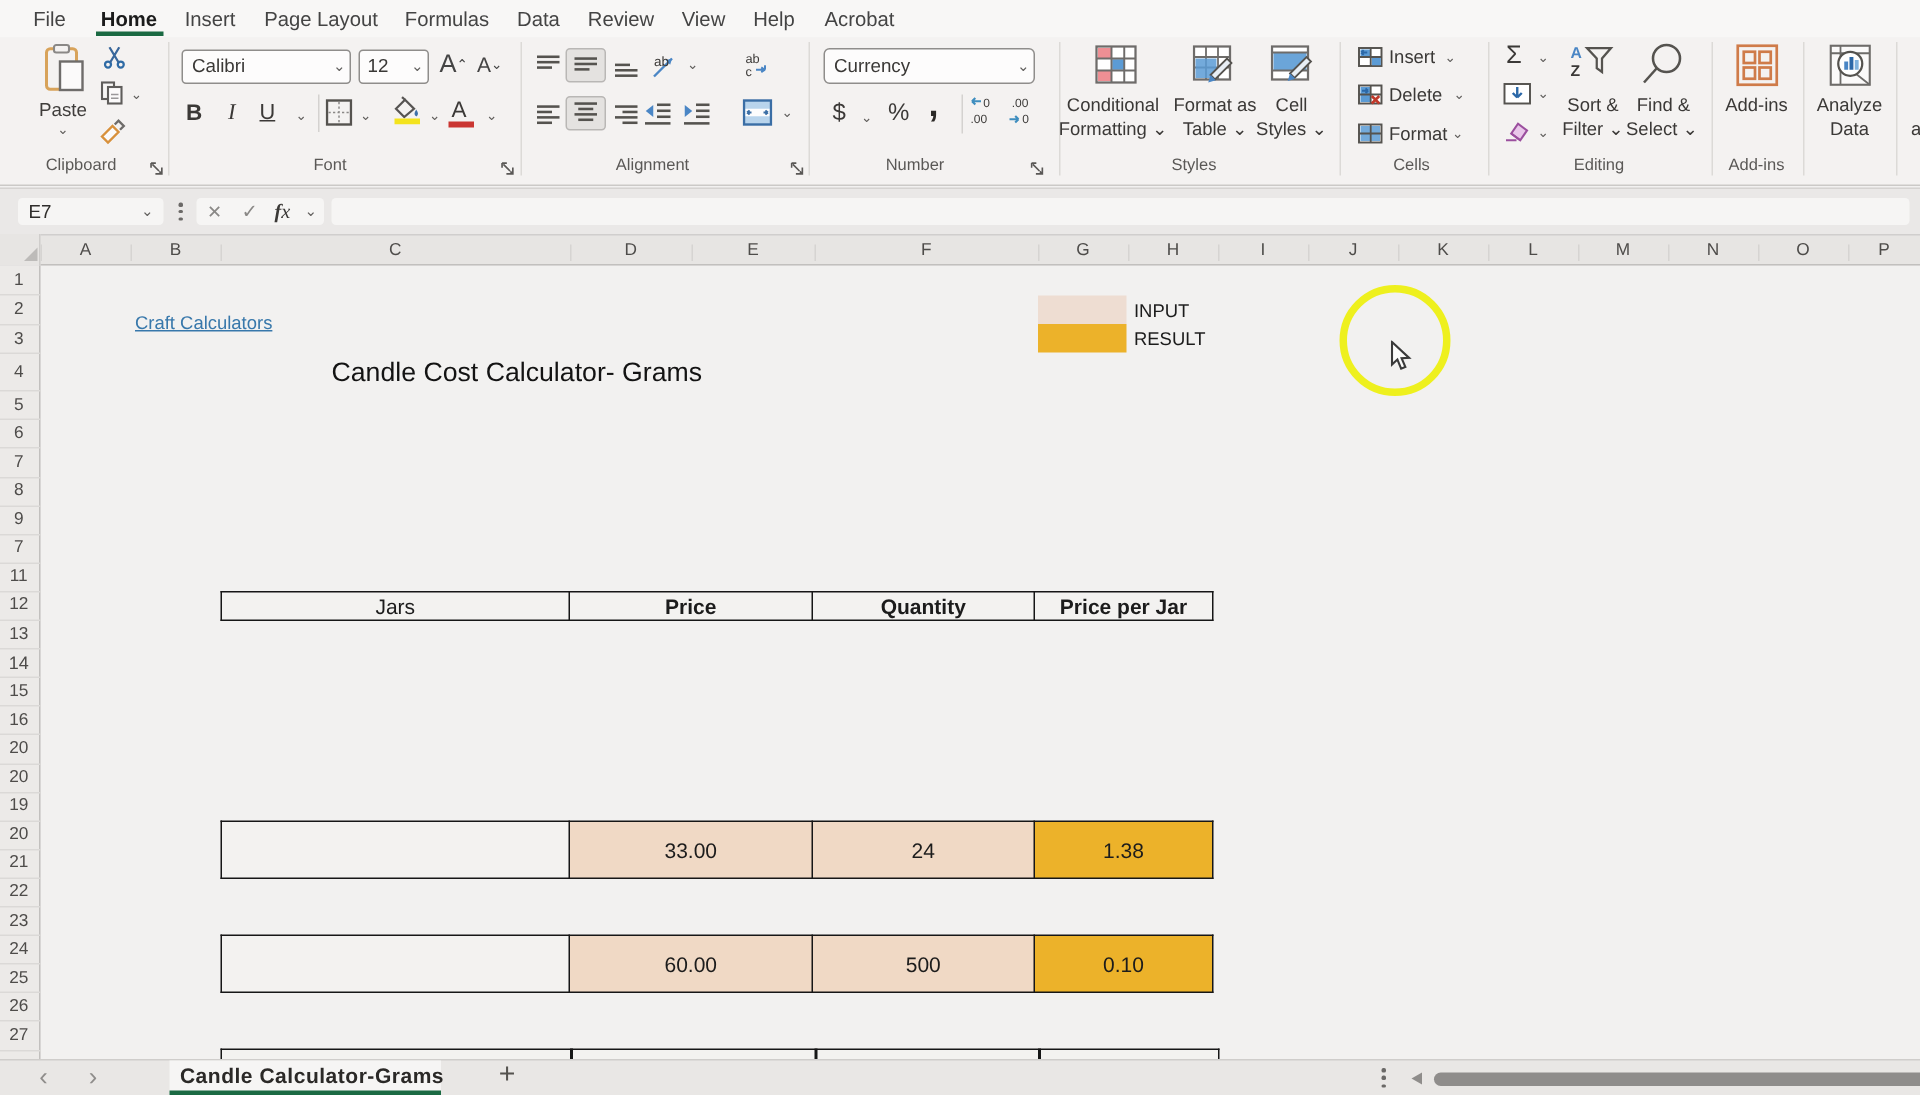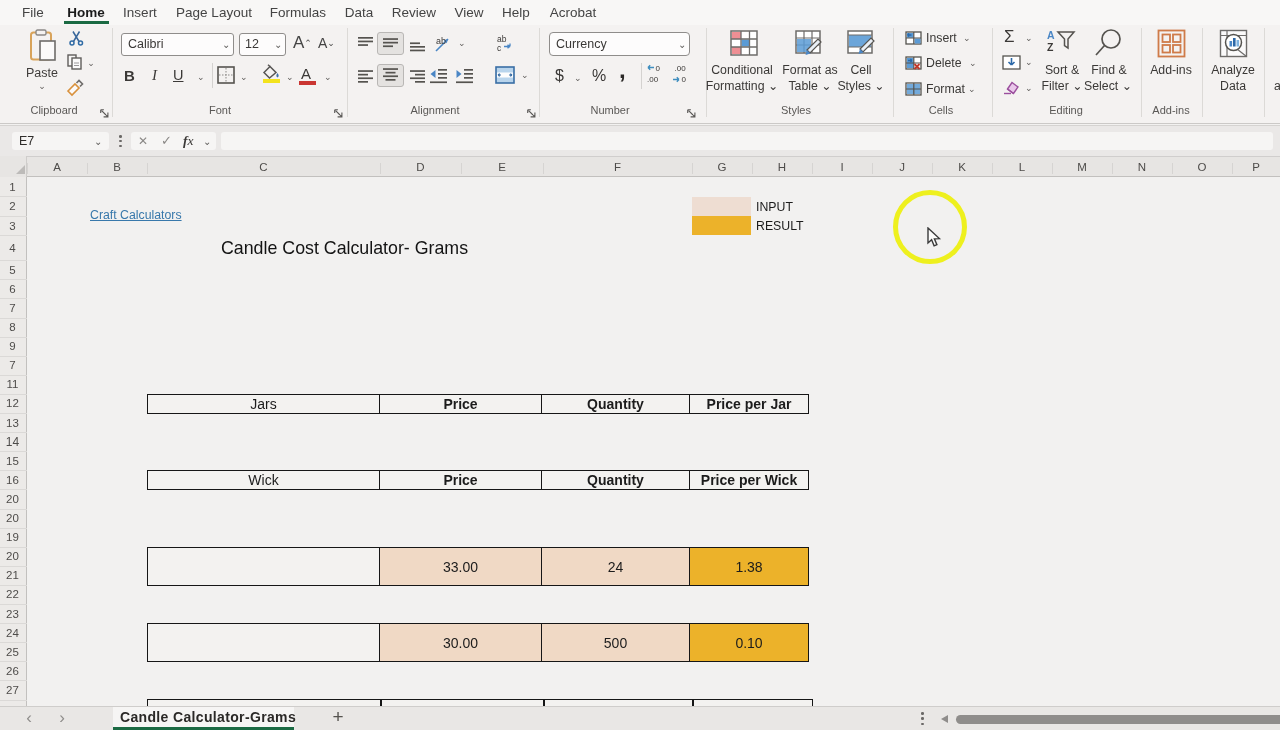--- a/index.html
+++ b/index.html
@@ -417,43 +417,37 @@
         <tr style="height:19px">
           <td style="width:232px" class="lt">Jars</td>
           <td style="width:162px" class="lt hd">Price</td>
           <td style="width:148px" class="lt hd">Quantity</td>
           <td style="width:119px" class="lt hd">Price per Jar</td>
         </tr>
       </tbody>
     </table>
 <table class="tbl" style="left:147px;top:470px">
       <tbody>
-        <tr style="height:19px">
-          <td style="width:232px" class="lt">Wick</td>
-          <td style="width:162px" class="lt hd">Price</td>
-          <td style="width:148px" class="lt hd">Quantity</td>
-          <td style="width:119px" class="lt hd">Price per Wick</td>
-        </tr>
       </tbody>
     </table>
 <table class="tbl" style="left:147px;top:547px">
       <tbody>
         <tr style="height:38px">
           <td style="width:232px" class="lt"></td>
           <td style="width:162px" class="tan">33.00</td>
           <td style="width:148px" class="tan">24</td>
           <td style="width:119px" class="gold">1.38</td>
         </tr>
       </tbody>
     </table>
 <table class="tbl" style="left:147px;top:623px">
       <tbody>
         <tr style="height:38px">
           <td style="width:232px" class="lt"></td>
-          <td style="width:162px" class="tan">30.00</td>
+          <td style="width:162px" class="tan">60.00</td>
           <td style="width:148px" class="tan">500</td>
           <td style="width:119px" class="gold">0.10</td>
         </tr>
       </tbody>
     </table>
 <div class="a" style="left:147px;top:699px;width:666px;height:7px;border:1.5px solid #161616;border-bottom:none;background:#f3f2f0"></div>
 <div class="a" style="left:380px;top:699px;width:1.5px;height:7px;background:#161616"></div>
 <div class="a" style="left:543px;top:699px;width:1.5px;height:7px;background:#161616"></div>
 <div class="a" style="left:692px;top:699px;width:1.5px;height:7px;background:#161616"></div>
 <div class="a" style="left:0;top:706px;width:1280px;height:24px;background:#e9e7e5;border-top:1px solid #cfcdcb"></div>

